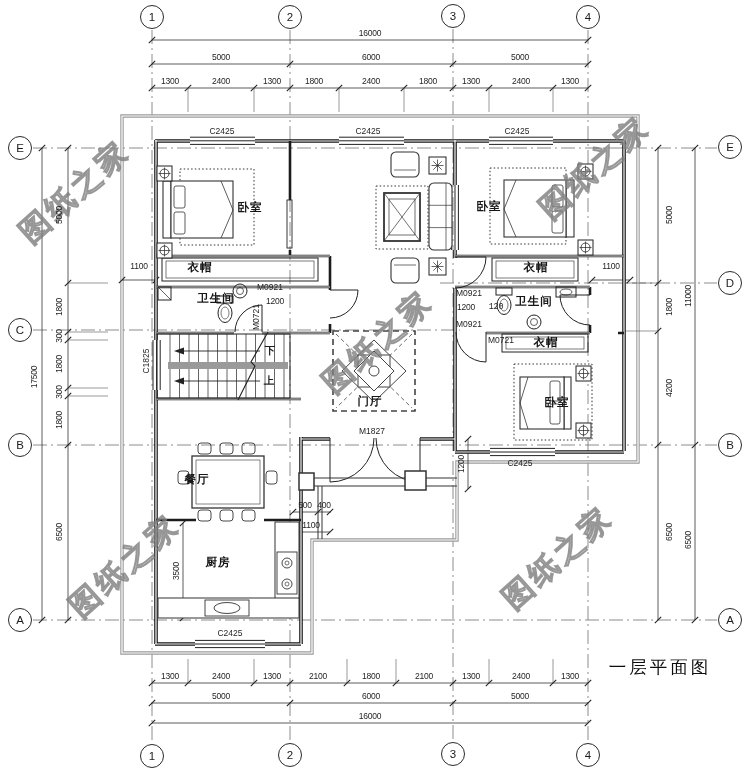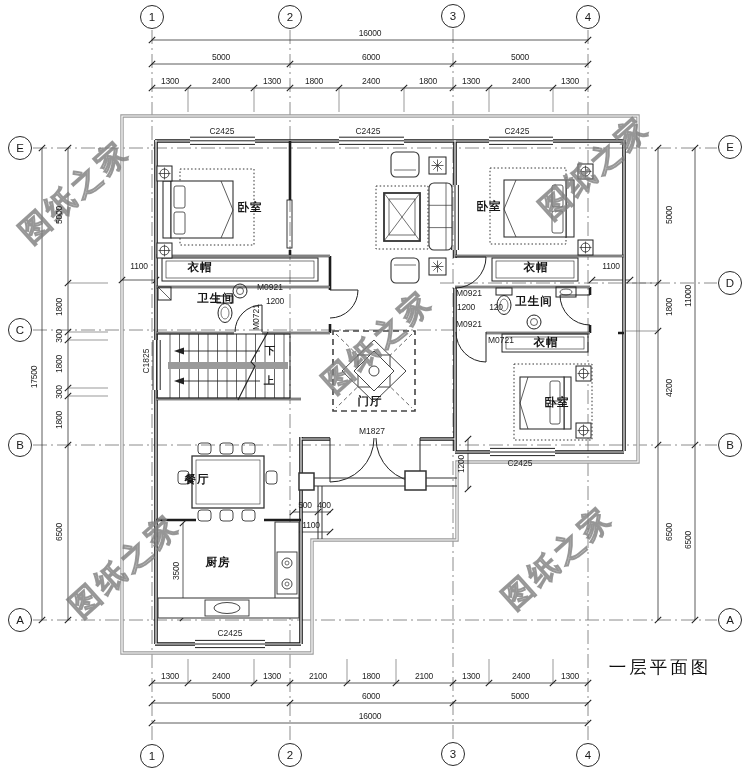--- a/index.html
+++ b/index.html
@@ -327,21 +327,21 @@
       <span class="lbl dim" style="left: 139px; top: 266px;">1100</span>
       <span class="lbl dim" style="left: 669px; top: 215px; transform: translate(-50%, -50%) rotate(-90deg);">5000</span>
       <span class="lbl dim" style="left: 669px; top: 307px; transform: translate(-50%, -50%) rotate(-90deg);">1800</span>
       <span class="lbl dim" style="left: 669px; top: 388px; transform: translate(-50%, -50%) rotate(-90deg);">4200</span>
       <span class="lbl dim" style="left: 669px; top: 532px; transform: translate(-50%, -50%) rotate(-90deg);">6500</span>
       <span class="lbl dim" style="left: 688px; top: 296px; transform: translate(-50%, -50%) rotate(-90deg);">11000</span>
       <span class="lbl dim" style="left: 688px; top: 540px; transform: translate(-50%, -50%) rotate(-90deg);">6500</span>
       <span class="lbl dim" style="left: 611px; top: 266px;">1100</span>
       <span class="lbl dim" style="left: 275px; top: 301px;">1200</span>
       <span class="lbl dim" style="left: 466px; top: 307px;">1200</span>
-      <span class="lbl dim" style="left: 496px; top: 307px;">120</span>
+      <span class="lbl dim" style="left: 496px; top: 307px; font-family: Liberation Mono, monospace;">120</span>
       <span class="lbl dim" style="left: 305px; top: 505px;">500</span>
       <span class="lbl dim" style="left: 324px; top: 505px;">400</span>
       <span class="lbl dim" style="left: 311px; top: 525px;">1100</span>
       <span class="lbl dim" style="left: 176px; top: 571px; transform: translate(-50%, -50%) rotate(-90deg);">3500</span>
       <span class="lbl dim" style="left: 461px; top: 464px; transform: translate(-50%, -50%) rotate(-90deg);">1200</span>
       <span class="lbl code" style="left: 222px; top: 131px;">C2425</span>
       <span class="lbl code" style="left: 368px; top: 131px;">C2425</span>
       <span class="lbl code" style="left: 517px; top: 131px;">C2425</span>
       <span class="lbl code" style="left: 230px; top: 633px;">C2425</span>
       <span class="lbl code" style="left: 520px; top: 463px;">C2425</span>

